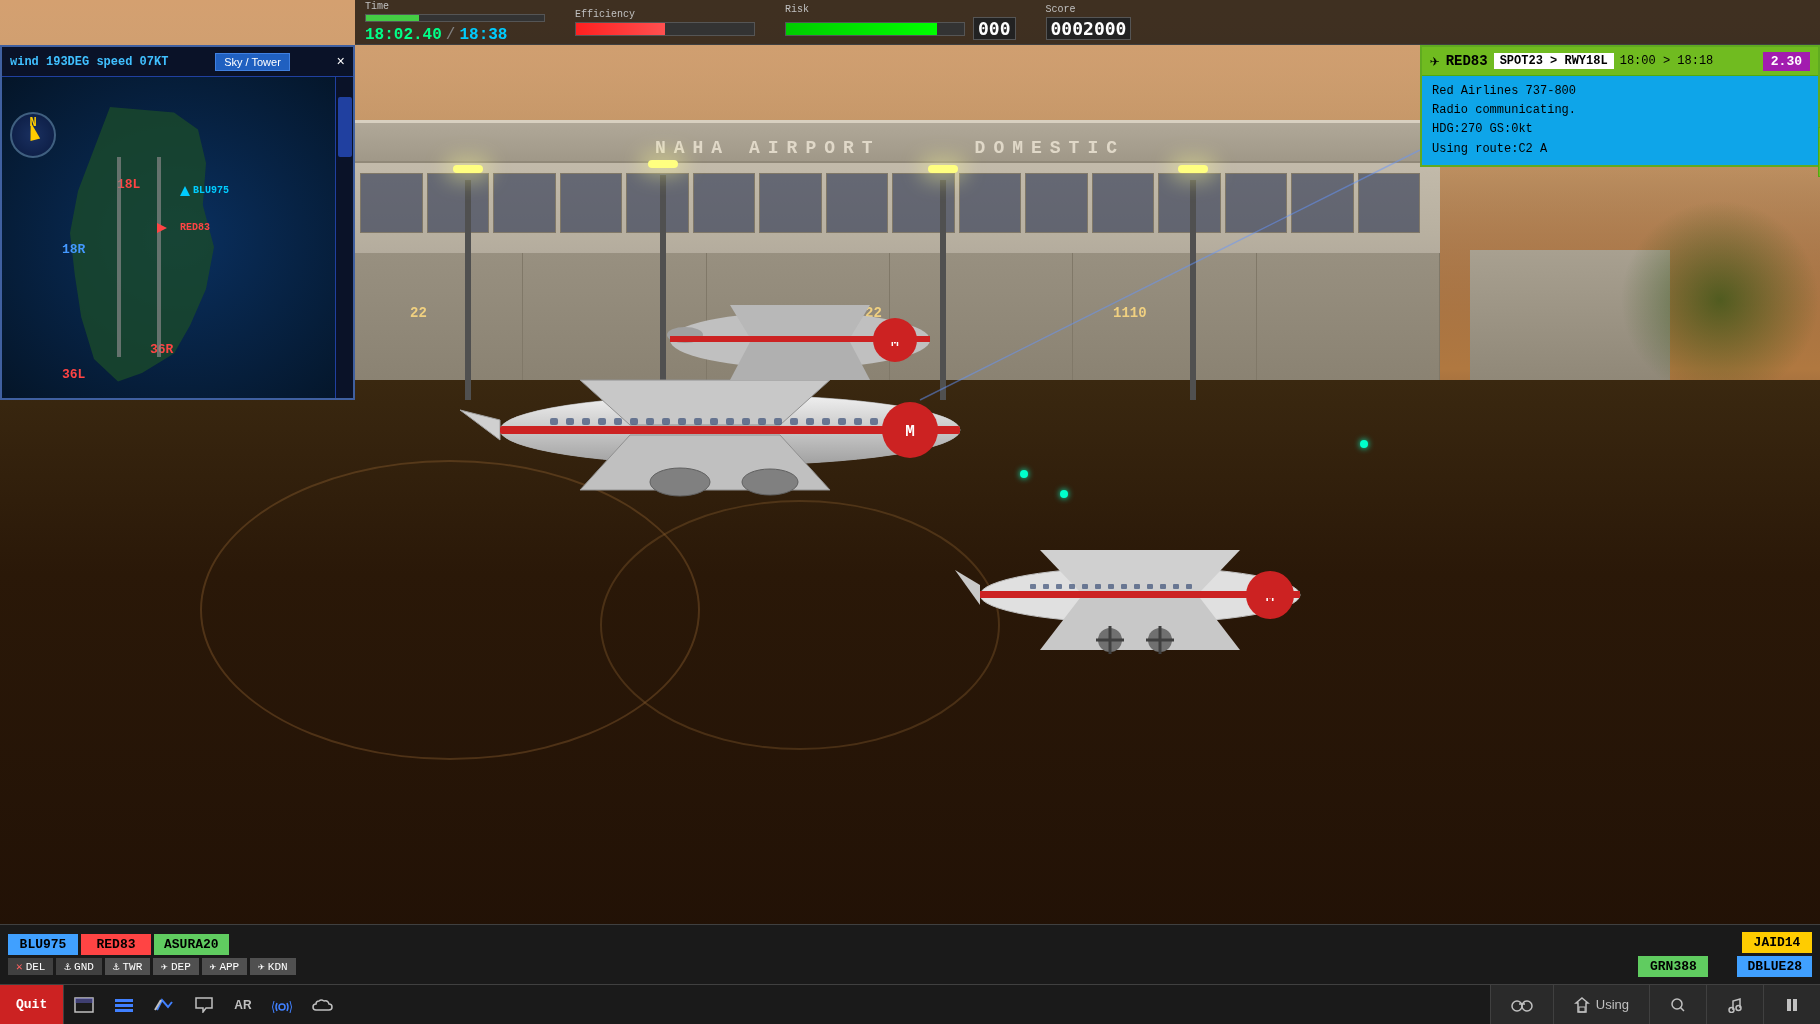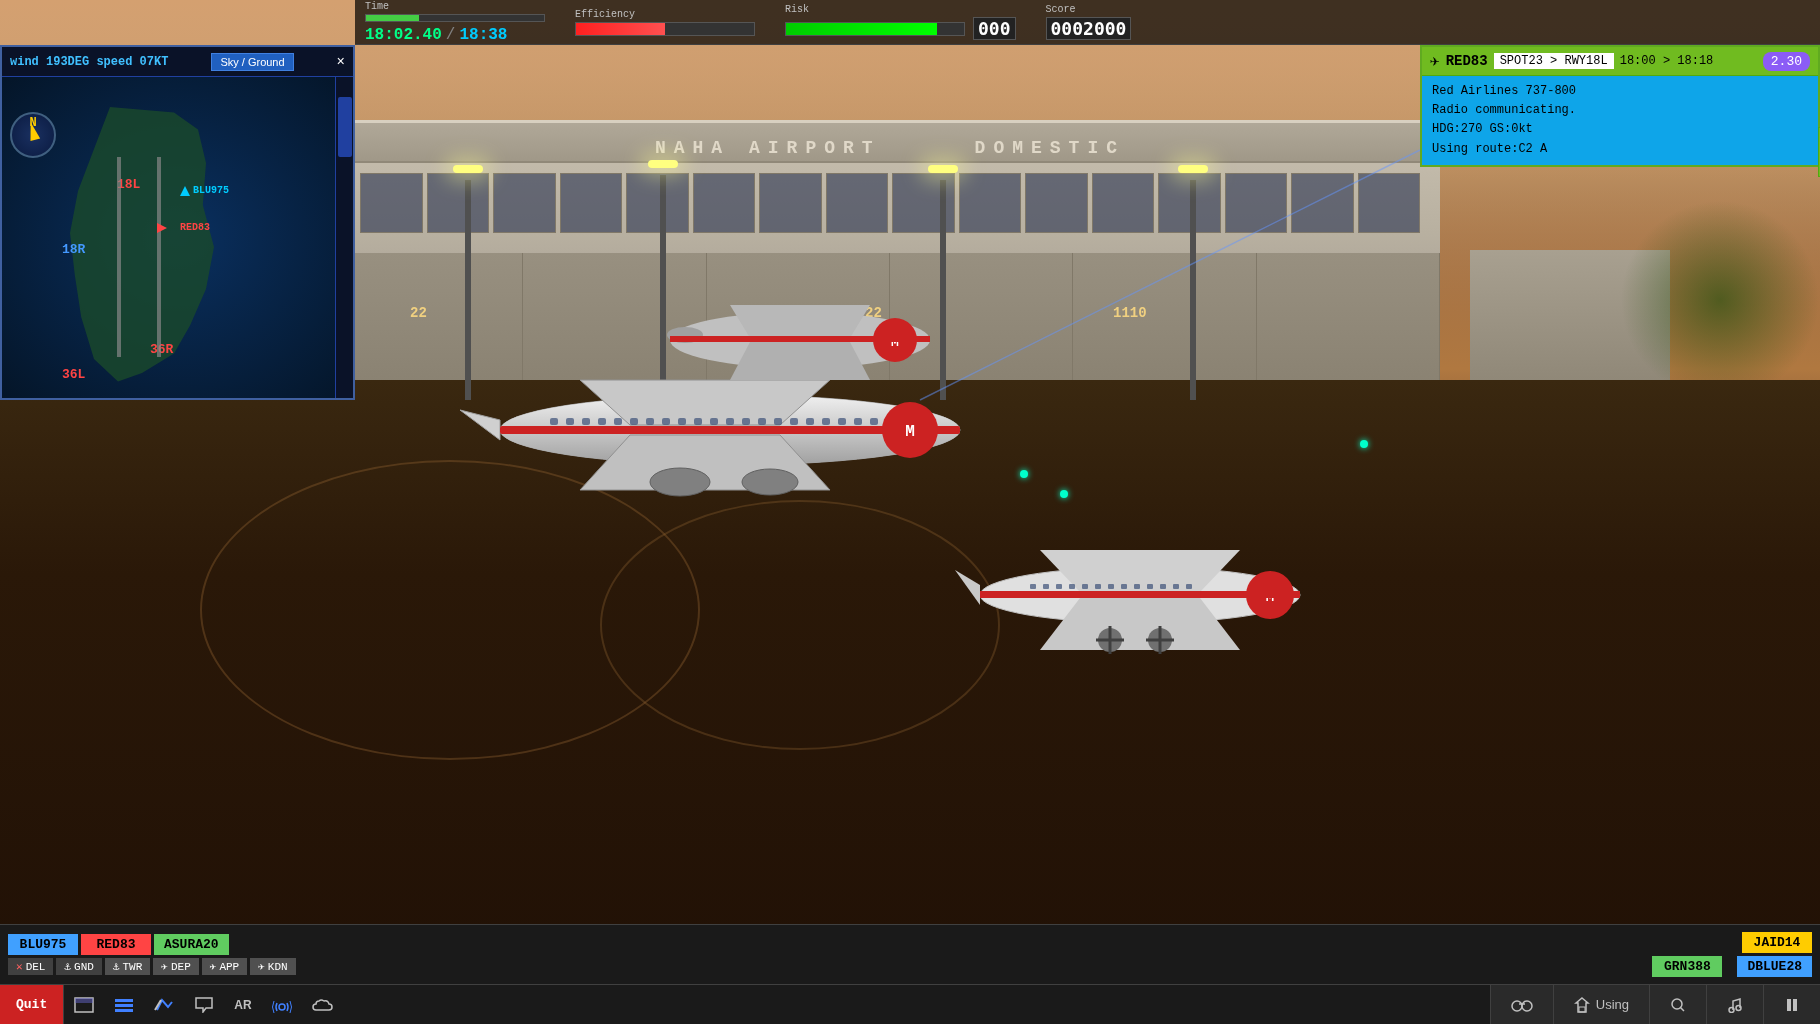--- a/index.html
+++ b/index.html
@@ -308,36 +308,35 @@
       color: #000;
       font-weight: bold;
       font-size: 14px;
     }
 
     .info-route {
       background: #ffffff;
       color: #000;
       padding: 1px 6px;
       font-size: 12px;
-      font-weight: normal;
+      font-weight: bold;
     }
 
     .info-time {
       color: #000;
       font-size: 12px;
     }
 
     .info-timer {
-      background: #8b5cf6;
+      background: #a21caf;
       color: white;
       padding: 2px 8px;
       font-size: 13px;
-      font-weight: normal;
+      font-weight: bold;
       margin-left: auto;
-      border-radius: 8px;
     }
 
     .aircraft-info-body {
       padding: 6px 10px;
       background: #0ea5e9;
     }
 
     .info-line {
       color: #000;
       font-size: 12px;
@@ -738,21 +737,21 @@
         <span style="color:white; font-size:18px; font-weight:bold; font-family:monospace; border:1px solid #555; padding:0 4px; background:#222;">
           <span>000</span><span>2000</span>
         </span>
       </div>
     </div>
   </div>
 
   <div id="radar-panel">
     <div class="radar-header">
       <span class="wind-info">wind 193DEG speed 07KT</span>
-      <button class="sky-ground-btn">Sky / Ground</button>
+      <button class="sky-ground-btn">Sky / Tower</button>
       <span class="radar-close">×</span>
     </div>
     <div class="radar-map">
 
       <div style="position:absolute; top:35px; left:8px;">
         <div class="compass-circle">
           <div class="compass-n">N</div>
           <div class="compass-arrow"></div>
         </div>
       </div>
@@ -834,21 +833,21 @@
           <span>✈</span>
           <span>KDN</span>
         </div>
       </div>
     </div>
 
     <div style="display:flex; flex-direction:column; justify-content:flex-start; margin-left:auto; gap:3px;">
       <div style="display:flex; gap:3px; justify-content:flex-end;">
         <div class="flight-strip strip-jaid">JAID14</div>
       </div>
-      <div style="display:flex; gap:3px; justify-content:flex-end;">
+      <div style="display:flex; gap:17px; justify-content:flex-end;">
         <div class="flight-strip strip-grn">GRN388</div>
         <div class="flight-strip strip-dblue">DBLUE28</div>
       </div>
     </div>
   </div>
 
   <div id="bottom-toolbar">
     <button class="toolbar-quit">Quit</button>
     <div class="toolbar-divider"></div>
 

